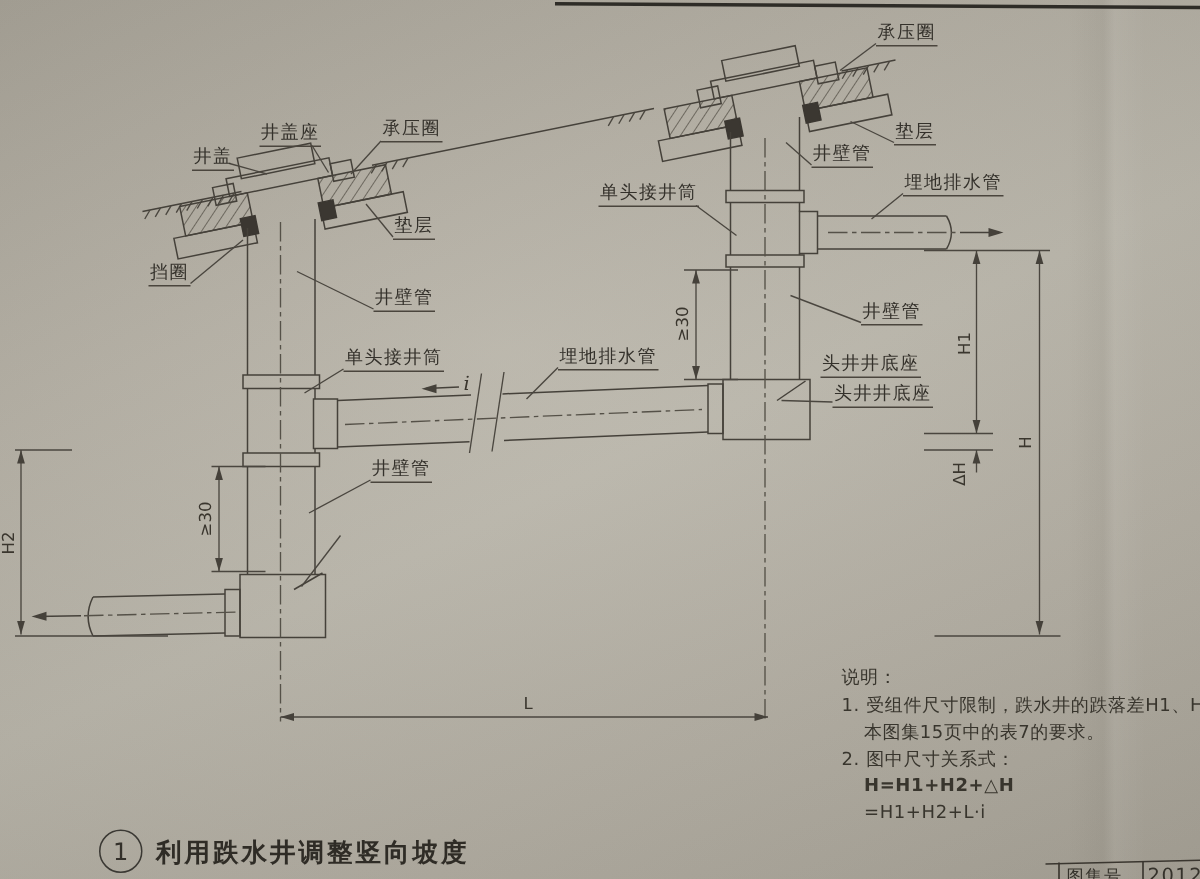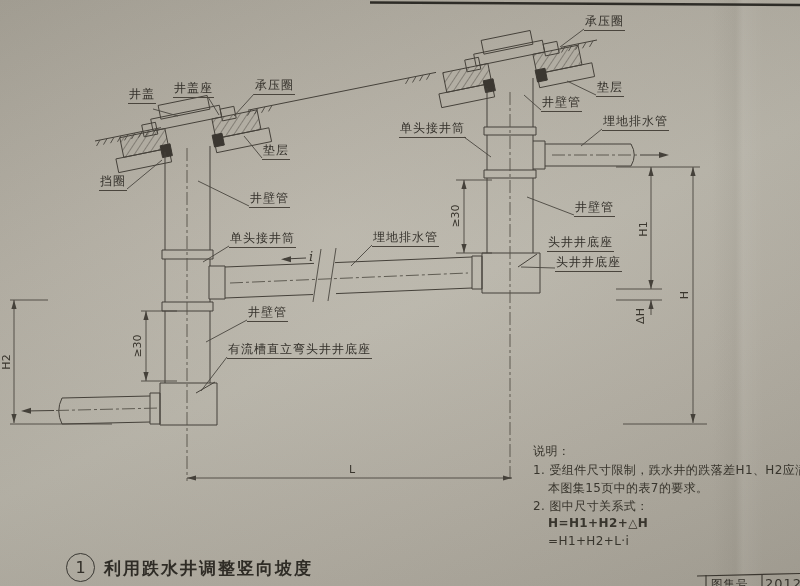--- a/index.html
+++ b/index.html
@@ -22,21 +22,21 @@
   .arr{fill:#45413a;stroke:none;}
   .border{stroke:#2e2c27;stroke-width:2.4;fill:none;}
   .tb{stroke:#3a362f;stroke-width:1.1;fill:none;}
   .lbl{position:absolute;font-size:12px;line-height:13px;color:#34312b;
     border-bottom:1px solid #4a453d;padding:0 1px 2px 1px;white-space:nowrap;letter-spacing:1px;}
   .dim{position:absolute;font-size:11px;color:#3a362e;white-space:nowrap;
     transform:translate(-50%,-50%) rotate(-90deg);}
   .dimh{position:absolute;font-size:11px;color:#3a362e;white-space:nowrap;
     transform:translate(-50%,-50%);}
   .slope-i{position:absolute;font-size:13px;color:#3a362e;font-family:"DejaVu Serif",serif;font-style:italic;}
-  .note{position:absolute;font-size:12px;color:#38352d;white-space:nowrap;letter-spacing:0.4px;}
+  .note{position:absolute;font-size:12px;color:#38352d;white-space:nowrap;letter-spacing:0.4px;margin-left:28px;}
   .fig-circle{position:absolute;left:66px;top:553px;width:27px;height:27px;border:1.6px solid #3a3833;
     border-radius:50%;text-align:center;line-height:27px;font-size:16px;color:#33302a;}
   .fig-title{position:absolute;left:104px;top:557px;font-size:17px;font-weight:600;
     letter-spacing:2px;color:#2f2c26;white-space:nowrap;}
   .tb-text{position:absolute;font-size:11.5px;color:#35322b;white-space:nowrap;letter-spacing:1px;}
 </style>
 </head>
 <body>
 
 <div id="page">
@@ -236,30 +236,29 @@
       <line x1="555" y1="268" x2="521" y2="267"></line>
     </g>
 
     <g>
       <line class="tb" x1="697" y1="576" x2="800" y2="573.5"></line>
       <line class="tb" x1="706" y1="575" x2="706" y2="586"></line>
       <line class="tb" x1="762" y1="574.5" x2="762" y2="586"></line>
     </g>
   </svg>
 
-  <div class="lbl" style="left:128px;top:88px;">井盖</div>
+  <div class="lbl" style="left:128px;top:98px;">井盖</div>
   <div class="lbl" style="left:173px;top:82px;">井盖座</div>
   <div class="lbl" style="left:254px;top:79px;">承压圈</div>
   <div class="lbl" style="left:262px;top:144px;">垫层</div>
   <div class="lbl" style="left:99px;top:175px;">挡圈</div>
   <div class="lbl" style="left:249px;top:192px;">井壁管</div>
   <div class="lbl" style="left:229px;top:232px;">单头接井筒</div>
   <div class="lbl" style="left:372px;top:231px;">埋地排水管</div>
   <div class="lbl" style="left:247px;top:306px;">井壁管</div>
-  <div class="lbl" style="left:227px;top:343px;">有流槽直立弯头井井底座</div>
 
   <div class="lbl" style="left:584px;top:15px;">承压圈</div>
   <div class="lbl" style="left:596px;top:81px;">垫层</div>
   <div class="lbl" style="left:399px;top:122px;">单头接井筒</div>
   <div class="lbl" style="left:602px;top:115px;">埋地排水管</div>
   <div class="lbl" style="left:541px;top:96px;">井壁管</div>
   <div class="lbl" style="left:574px;top:201px;">井壁管</div>
   <div class="lbl" style="left:547px;top:236px;">头井井底座</div>
   <div class="lbl" style="left:555px;top:256px;">头井井底座</div>
 

